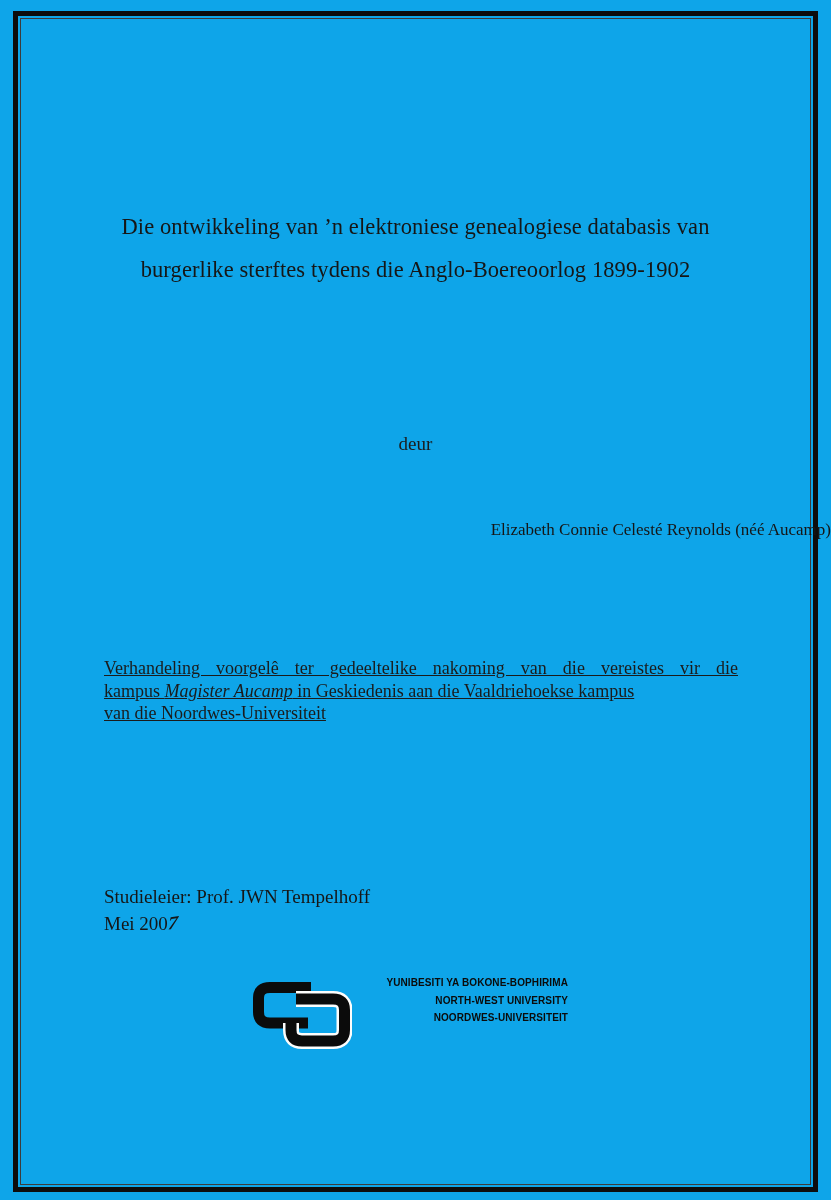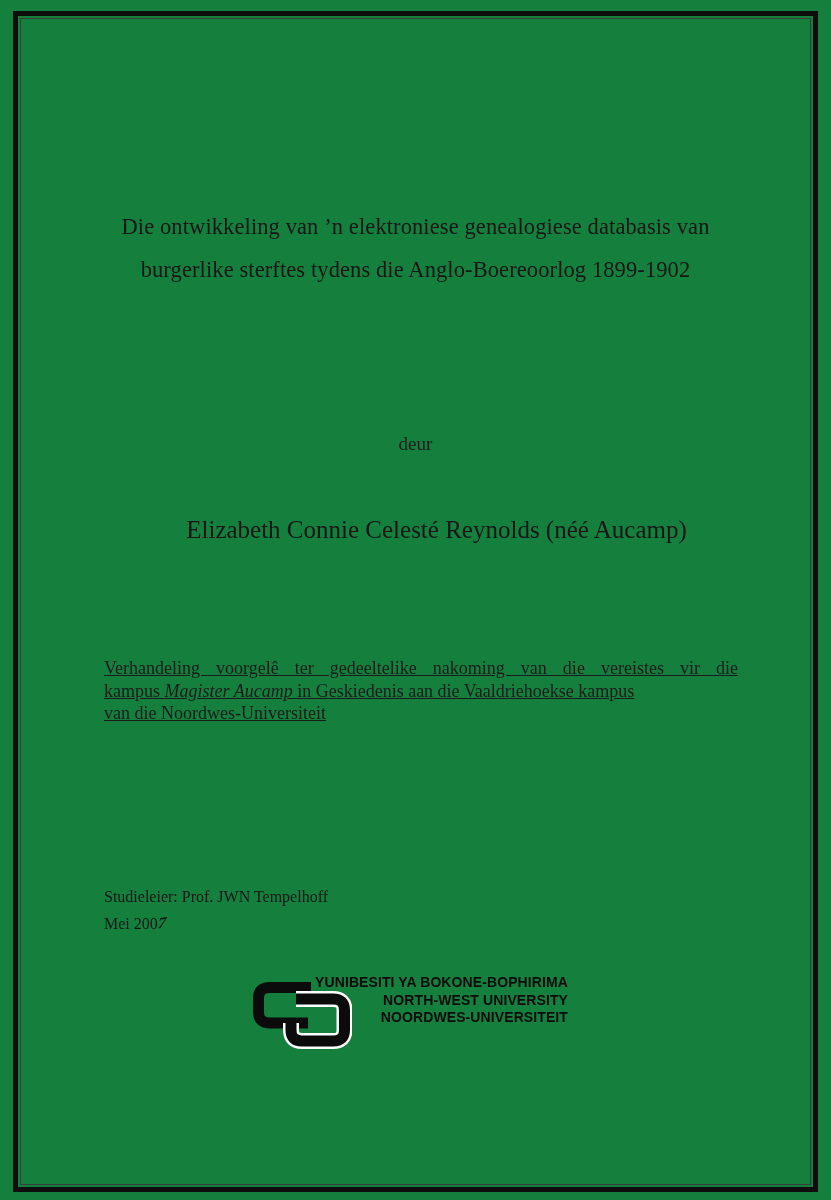--- a/index.html
+++ b/index.html
@@ -6,21 +6,21 @@
   body {
     width: 831px; height: 1200px;
     position: relative;
     background: #ffffff;
     font-family: "Liberation Serif", serif;
     color: #1a1a1a;
     overflow: hidden;
   }
   .page {
     position: absolute; inset: 0;
-    background: #15803d;
+    background: #0ea5e9;
   }
   
   .frame-outer {
     position: absolute;
     top: 11px; left: 13px; right: 13px; bottom: 8px;
     border: 5px solid #0d0d0d;
   }
   .frame-inner {
     position: absolute; inset: 2px;
     border: 1px solid #3c3c3c;
@@ -41,22 +41,22 @@
     position: absolute;
     top: 432px; left: 0; right: 0;
     text-align: center;
     font-size: 19px; line-height: 24px;
     color: #1c1c1c;
   }
 
   .author {
     position: absolute;
     top: 516px; left: 0; right: 0;
-    text-align: center;
-    font-size: 25px; line-height: 28px;
+    text-align: right;
+    font-size: 17px; line-height: 28px;
     color: #161616;
     margin-left: 42px;
   }
 
   .statement {
     position: absolute;
     top: 657px; left: 104px; width: 634px;
     font-size: 18px; line-height: 22.5px;
     color: #1b1b1b;
     text-decoration: underline;
@@ -64,21 +64,21 @@
   .statement .s-justify {
     display: block;
     text-align: justify;
     text-align-last: justify;
   }
   .statement .s-plain { display: block; white-space: nowrap; }
 
   .supervisor-block {
     position: absolute;
     top: 883px; left: 104px;
-    font-size: 16px; line-height: 27px;
+    font-size: 19px; line-height: 27px;
     color: #161616;
   }
   .supervisor-block .f-line { display: block; white-space: nowrap; }
   .seven {
     display: inline-block;
     transform: skewX(-14deg) skewY(-8deg) translateY(-1px);
     font-weight: bold;
   }
 
   .logo {
@@ -86,21 +86,21 @@
     left: 253px; top: 970px;
     width: 315px; height: 92px;
   }
   .logo-mark { position: absolute; left: 0; top: 12px; }
   .logo-text {
     position: absolute;
     right: 0; top: 4px;
     text-align: right;
     font-family: "Liberation Sans", sans-serif;
     font-weight: bold;
-    font-size: 14px;
+    font-size: 10px;
     line-height: 17.5px;
     letter-spacing: 0.1px;
     color: #0b0b0b;
   }
   .logo-text .l-line { display: block; white-space: nowrap; }
 </style>
 </head>
 <body>
 
 <div class="page">

